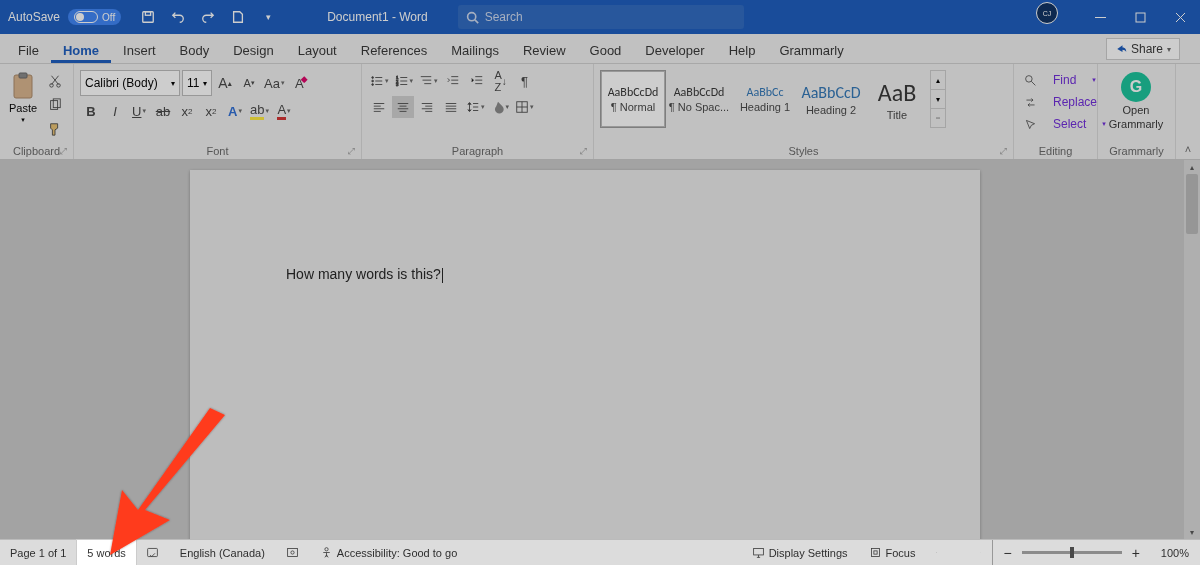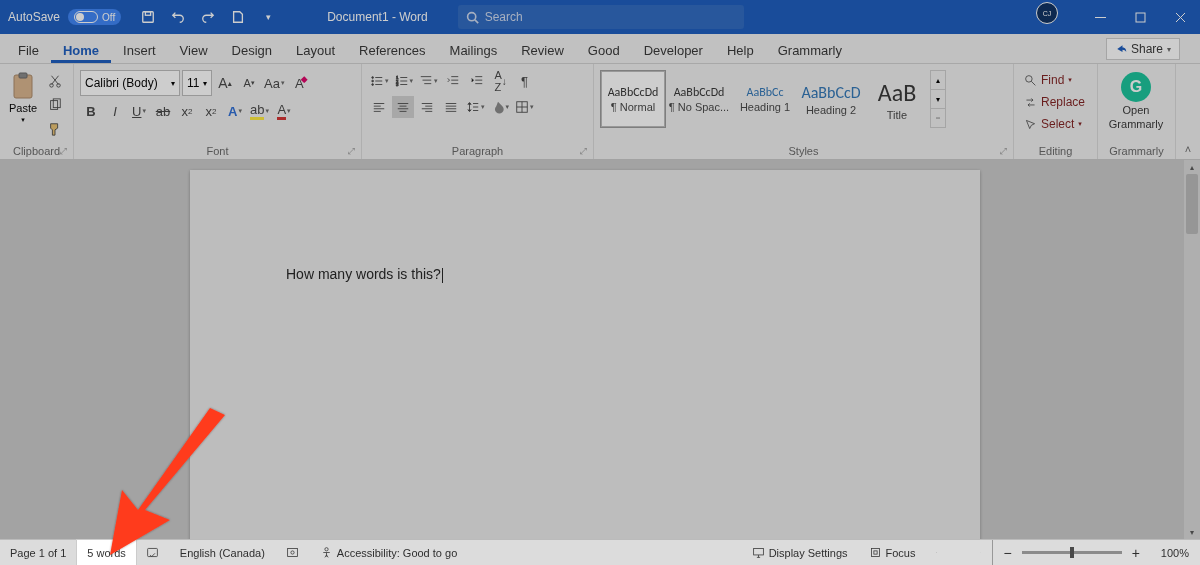--- a/index.html
+++ b/index.html
@@ -51,21 +51,21 @@
 .font-size { width:30px; justify-content:space-between; }
 
 
 .style-item { width:66px; height:58px; border:1px solid transparent; display:flex; flex-direction:column; align-items:center; justify-content:center; gap:2px; font-size:11px; color:#444;}
 .style-item.sel { border:1px solid #999; background:#fff; box-shadow:inset 0 0 0 1px #bbb;}
 .style-prev { font-family:Calibri,Arial; color:#333; }
 .style-nav { width:16px; display:flex; flex-direction:column; border:1px solid #ccc; }
 .style-nav div { flex:1; display:flex; align-items:center; justify-content:center; font-size:8px; border-bottom:1px solid #ccc;}
 
 
-.edit-item { display:flex; align-items:center; gap:4px; height:20px; font-size:12px; padding:0 4px; color:#7f1d1d;}
+.edit-item { display:flex; align-items:center; gap:16px; height:20px; font-size:12px; padding:0 4px; color:#6d28d9;}
 .edit-item svg { width:13px; height:13px; }
 
 
 .gram-big { width:68px; display:flex; flex-direction:column; align-items:center; padding-top:4px; gap:2px; font-size:11px; line-height:1.1; text-align:center; color:#333;}
 .g-circle { width:30px; height:30px; border-radius:50%; background:#15c39a; display:flex; align-items:center; justify-content:center; color:#fff; font-weight:bold; font-size:16px;}
 
 .collapse { width:24px; display:flex; align-items:flex-end; justify-content:center; padding-bottom:4px; color:#666; font-size:11px;}
 
 
 .docarea { position:absolute; top:160px; bottom:26px; left:0; right:16px; background:#c9c9c9; overflow:hidden; }
@@ -159,21 +159,21 @@
       <svg viewBox="0 0 11 11">
         <path d="M1 1l9 9M10 1l-9 9"></path>
       </svg>
     </div>
 </div>
 
 <div class="tabs dim">
   <div class="tab">File</div>
   <div class="tab active">Home</div>
   <div class="tab">Insert</div>
-  <div class="tab">View</div>
+  <div class="tab">Body</div>
   <div class="tab">Design</div>
   <div class="tab">Layout</div>
   <div class="tab">References</div>
   <div class="tab">Mailings</div>
   <div class="tab">Review</div>
   <div class="tab">Good</div>
   <div class="tab">Developer</div>
   <div class="tab">Help</div>
   <div class="tab">Grammarly</div>
   <div class="share-btn">

